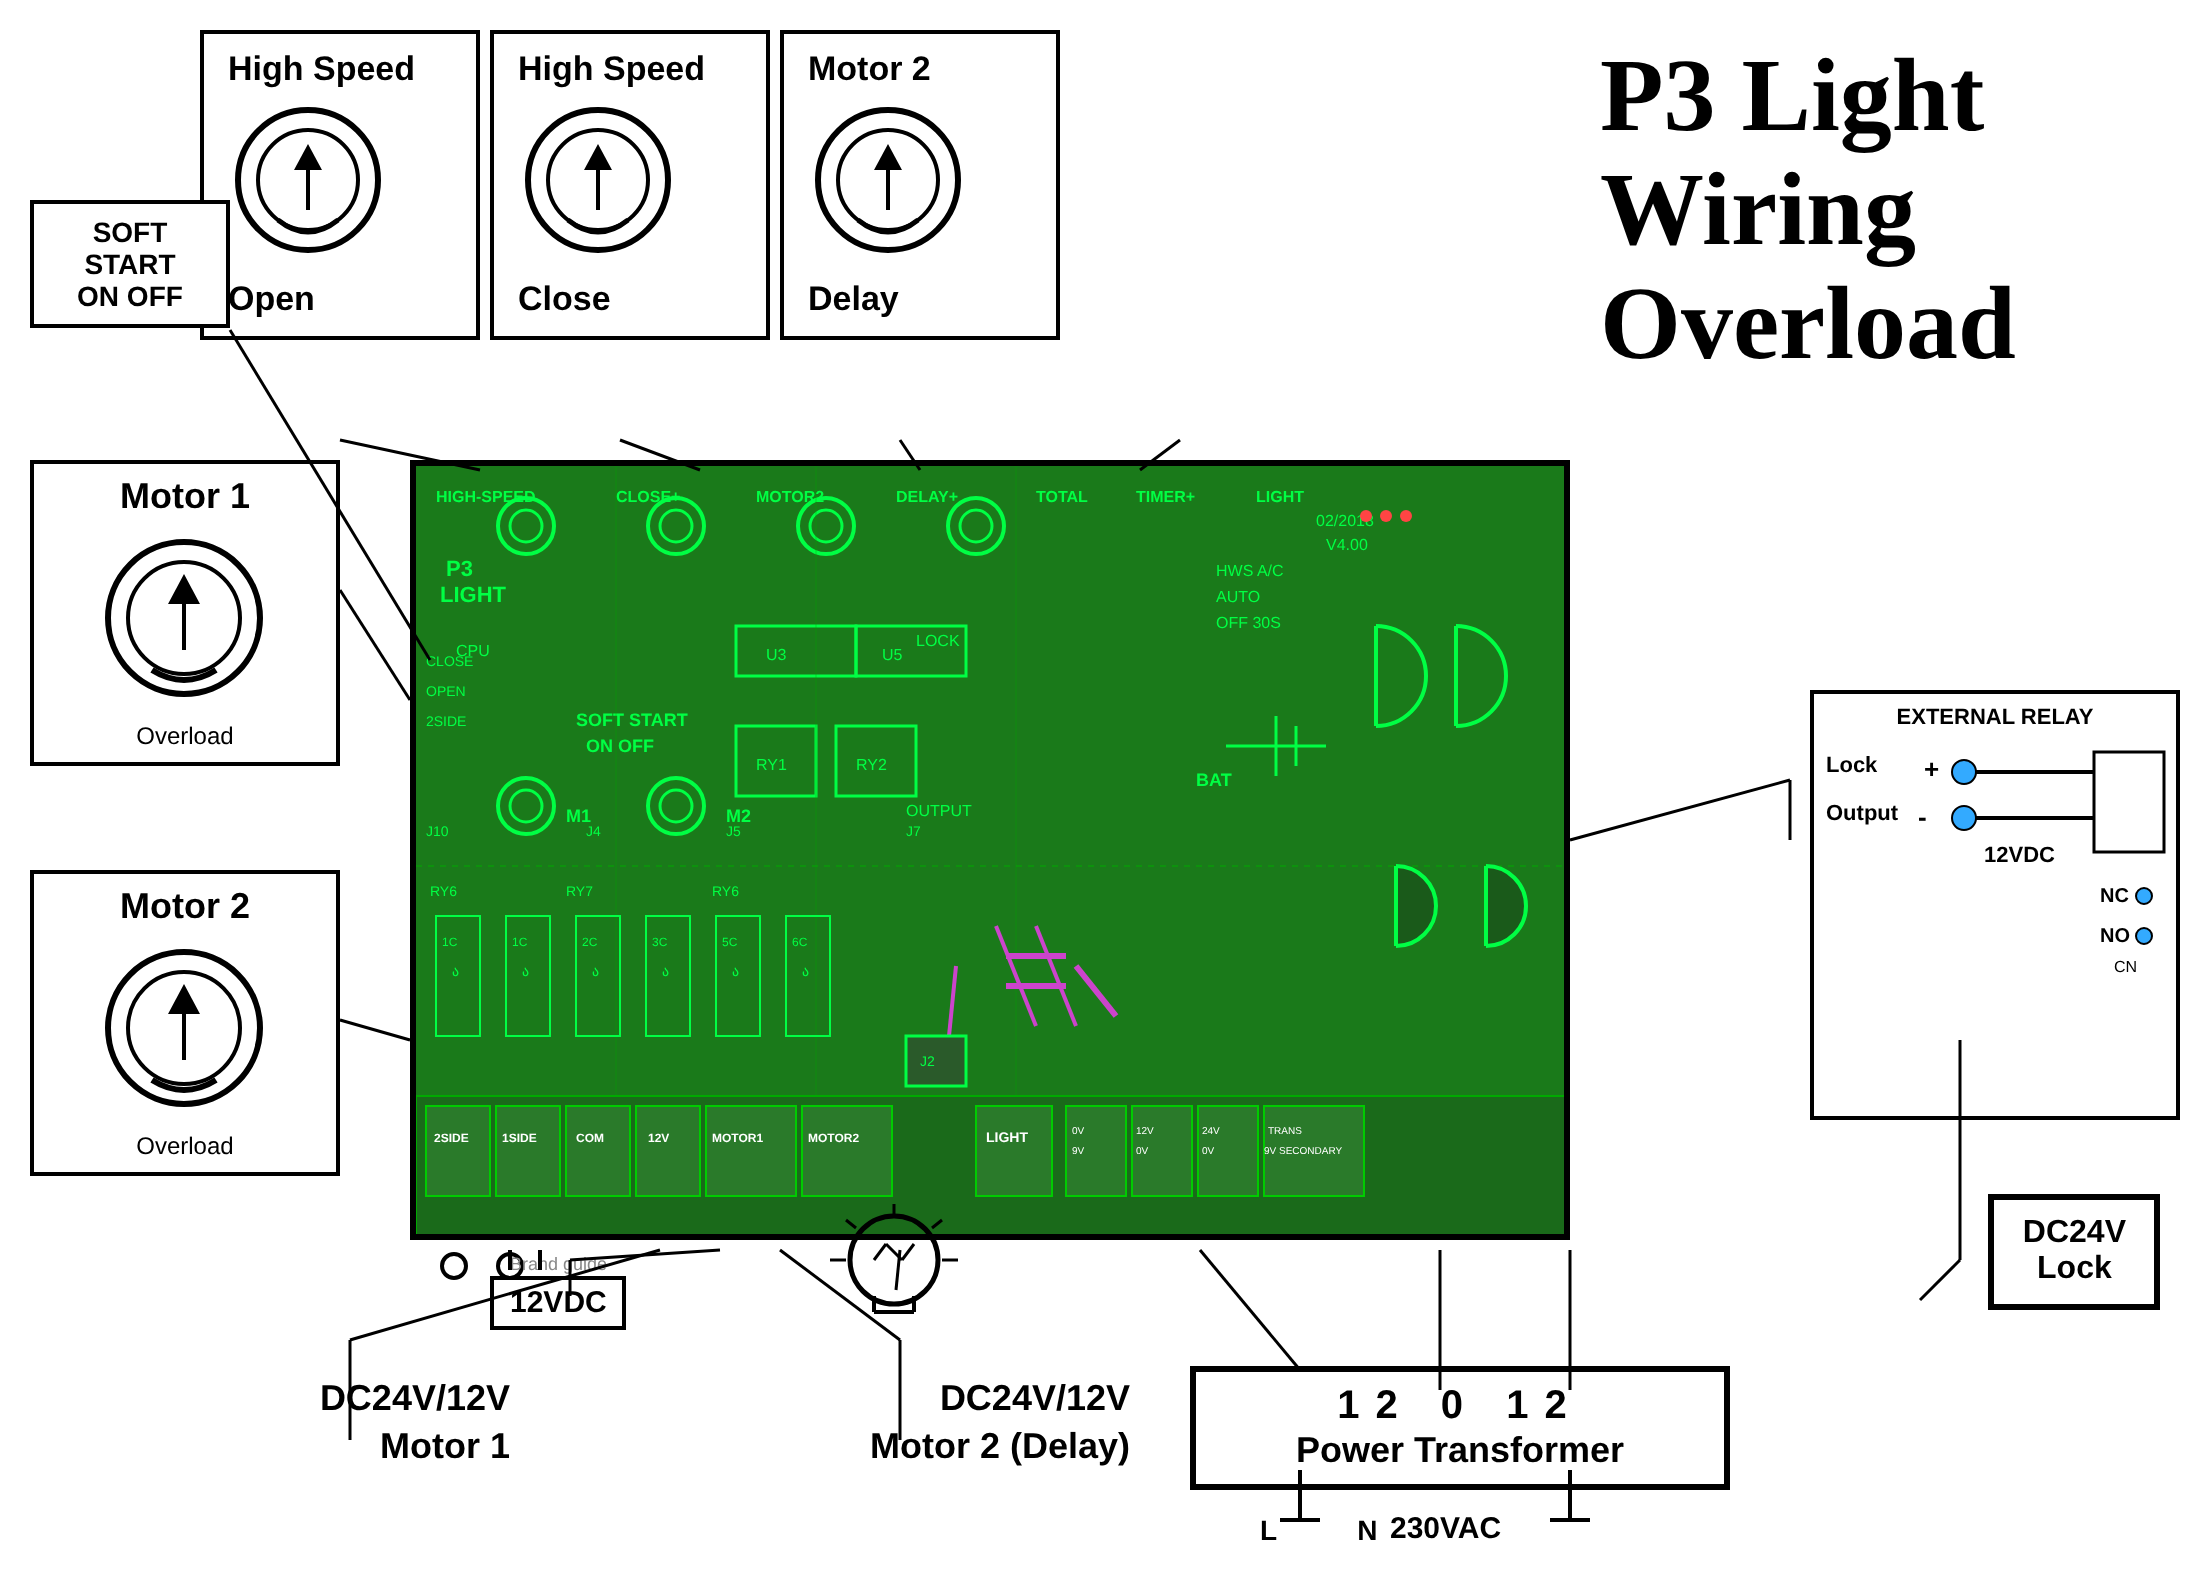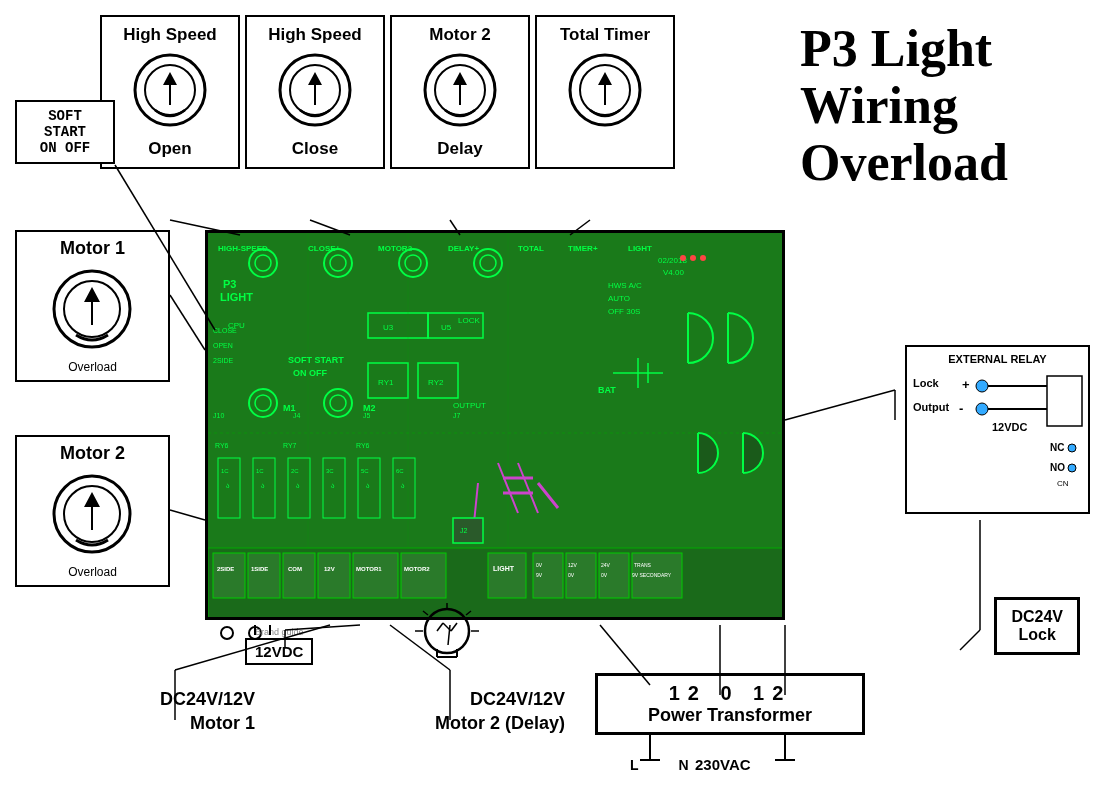--- a/index.html
+++ b/index.html
@@ -38,21 +38,20 @@
       position: absolute;
       top: 15px;
       left: 100px;
       display: flex;
       gap: 5px;
     }
 
     .relay-box {
       border: 2px solid #000;
       padding: 8px 12px;
-      text-align: center;
       width: 140px;
       background: #fff;
     }
 
     .relay-box .relay-label {
       font-size: 17px;
       font-weight: bold;
       line-height: 1.2;
     }
 
@@ -72,21 +71,20 @@
       position: absolute;
       top: 100px;
       left: 15px;
       border: 2px solid #000;
       padding: 6px 8px;
       text-align: center;
       width: 100px;
       font-size: 14px;
       font-weight: bold;
       background: #fff;
-      font-family: Liberation Mono, monospace;
     }
 
     
     .motor-box {
       position: absolute;
       border: 2px solid #000;
       text-align: center;
       width: 155px;
       background: #fff;
       padding: 6px;
@@ -126,21 +124,21 @@
       width: 100%;
       height: 100%;
     }
 
     
     .external-relay-box {
       position: absolute;
       top: 345px;
       right: 10px;
       width: 185px;
-      height: 169px;
+      height: 215px;
       border: 2px solid #000;
       background: #fff;
       padding: 6px;
     }
 
     .ext-relay-title {
       text-align: center;
       font-size: 11px;
       font-weight: bold;
       margin-bottom: 6px;
@@ -172,21 +170,21 @@
       font-size: 15px;
       font-weight: bold;
       border: 2px solid #000;
       padding: 3px 8px;
       background: #fff;
     }
 
     
     .transformer-box {
       position: absolute;
-      bottom: 50px;
+      bottom: 40px;
       left: 595px;
       width: 270px;
       border: 3px solid #000;
       background: #fff;
       padding: 6px 10px;
       text-align: center;
     }
 
     .transformer-nums {
       font-size: 20px;
@@ -266,31 +264,20 @@
       <svg class="relay-symbol" viewBox="0 0 80 80">
         <rect x="5" y="5" width="70" height="70" rx="35" ry="35" fill="none" stroke="#000" stroke-width="3"></rect>
         <rect x="15" y="15" width="50" height="50" rx="25" ry="25" fill="none" stroke="#000" stroke-width="2"></rect>
         <polygon points="40,22 33,35 47,35" fill="#000"></polygon>
         <line x1="40" y1="35" x2="40" y2="55" stroke="#000" stroke-width="2"></line>
         <path d="M25,60 Q40,72 55,60" fill="none" stroke="#000" stroke-width="2.5"></path>
       </svg>
       <div class="relay-sublabel">Delay</div>
     </div>
 
-    <div class="relay-box">
-      <div class="relay-label">Total Timer</div>
-      <svg class="relay-symbol" viewBox="0 0 80 80">
-        <rect x="5" y="5" width="70" height="70" rx="35" ry="35" fill="none" stroke="#000" stroke-width="3"></rect>
-        <rect x="15" y="15" width="50" height="50" rx="25" ry="25" fill="none" stroke="#000" stroke-width="2"></rect>
-        <polygon points="40,22 33,35 47,35" fill="#000"></polygon>
-        <line x1="40" y1="35" x2="40" y2="55" stroke="#000" stroke-width="2"></line>
-        <path d="M25,60 Q40,72 55,60" fill="none" stroke="#000" stroke-width="2.5"></path>
-      </svg>
-      <div class="relay-sublabel"></div>
-    </div>
   </div>
 
   <div class="soft-start-box">
     <span>SOFT<br>START<br>ON OFF</span>
   </div>
 
   <div class="motor-box" style="top:230px; left:15px;">
     <div class="motor-title">Motor 1</div>
     <svg class="motor-symbol" viewBox="0 0 85 85">
       <ellipse cx="42" cy="42" rx="38" ry="38" fill="none" stroke="#000" stroke-width="3"></ellipse>

